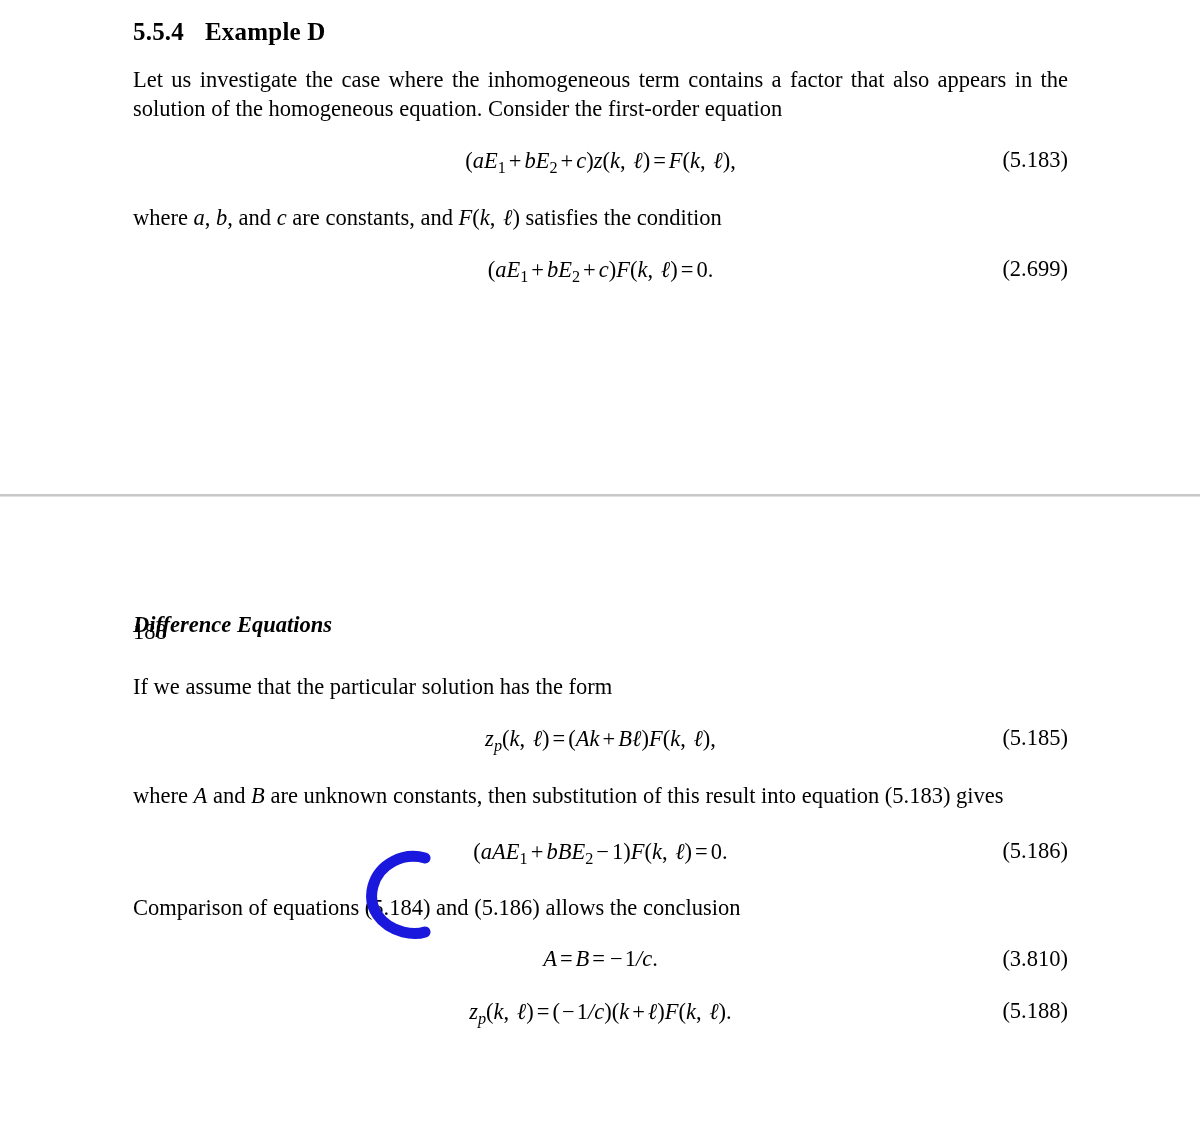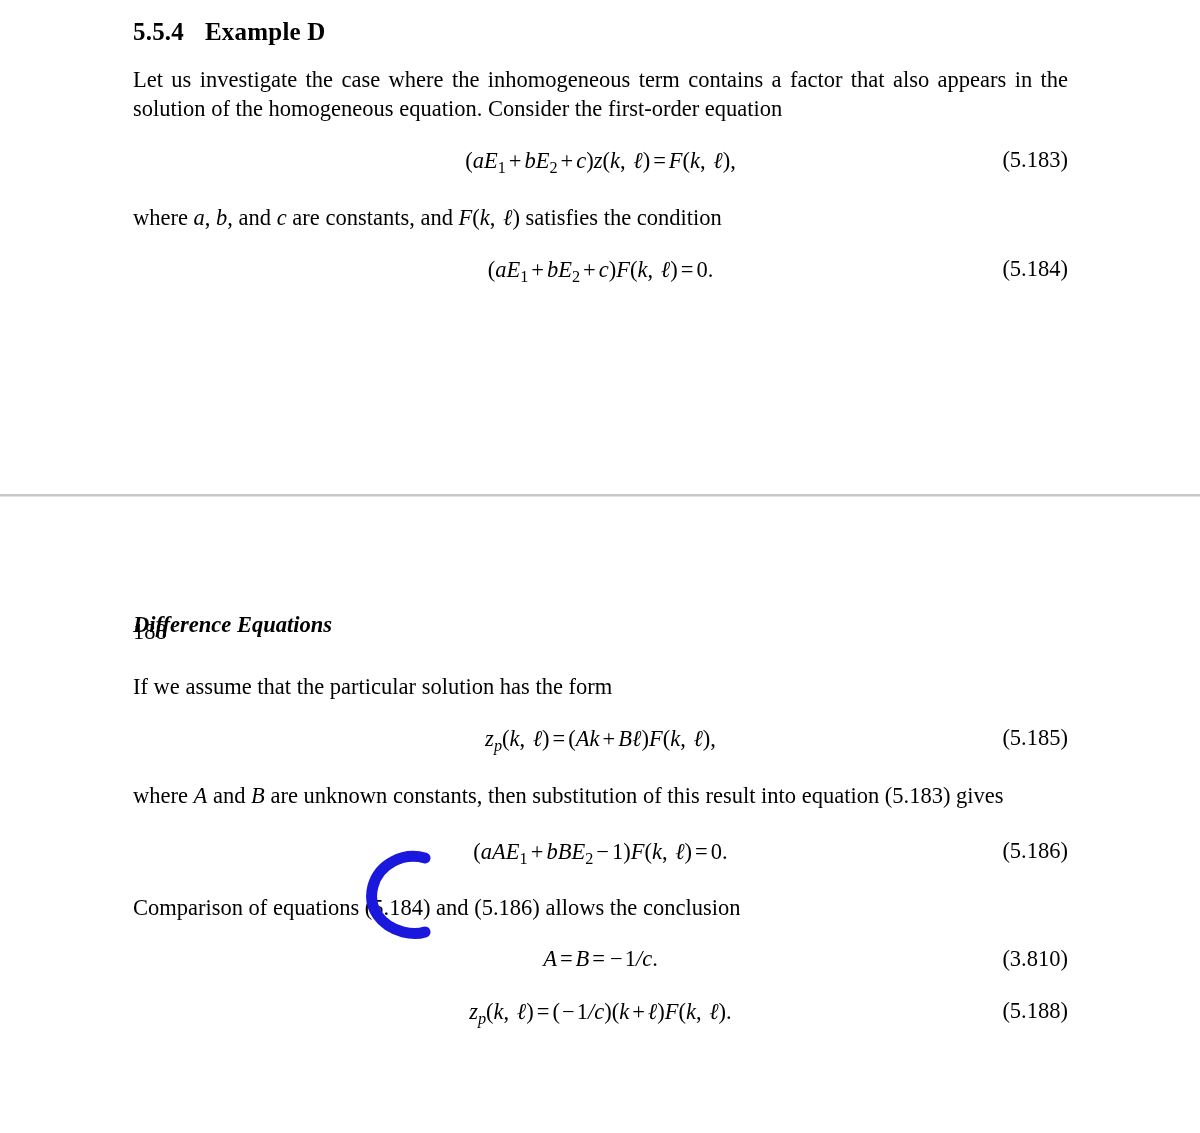--- a/index.html
+++ b/index.html
@@ -193,21 +193,21 @@
     <p class="body nojust">
       <span>where </span><span class="mi">a</span><span>, </span><span class="mi">b</span><span>, and </span><span class="mi">c</span><span> are constants, and </span><span class="math"><span class="mi">F</span><span class="paren">(</span><span class="mi">k</span><span class="comma">,</span>&nbsp;<span class="ell">ℓ</span><span class="paren">)</span></span><span> satisfies the condition</span>
     </p>
 
     <div class="eq-row">
       <div class="eq-body">
         <span class="math" aria-label="(aE1 + bE2 + c)F(k, l) = 0.">
           <span class="paren">(</span><span class="mi">a</span><span class="mi">E</span><sub>1</sub><span class="mo">+</span><span class="mi">b</span><span class="mi">E</span><sub>2</sub><span class="mo">+</span><span class="mi">c</span><span class="paren">)</span><span class="mi">F</span><span class="paren">(</span><span class="mi">k</span><span class="comma">,</span>&nbsp;<span class="ell">ℓ</span><span class="paren">)</span><span class="mo">=</span><span class="mn">0.</span>
         </span>
       </div>
-      <div class="eq-num">(5.184)</div>
+      <div class="eq-num">(2.699)</div>
     </div>
 
   </div>
 
   <div class="page-separator" style="top:494px;"></div>
 
   <div class="content" style="top:610px;">
 
     <div class="running-head">
       <div class="folio">188</div>

